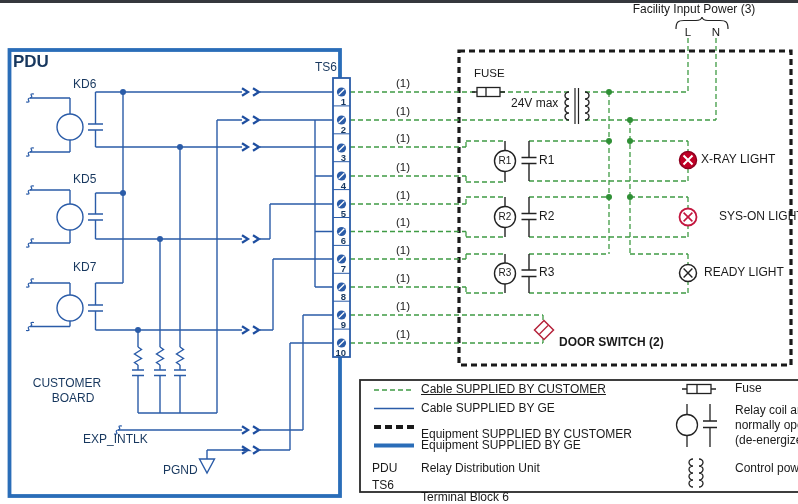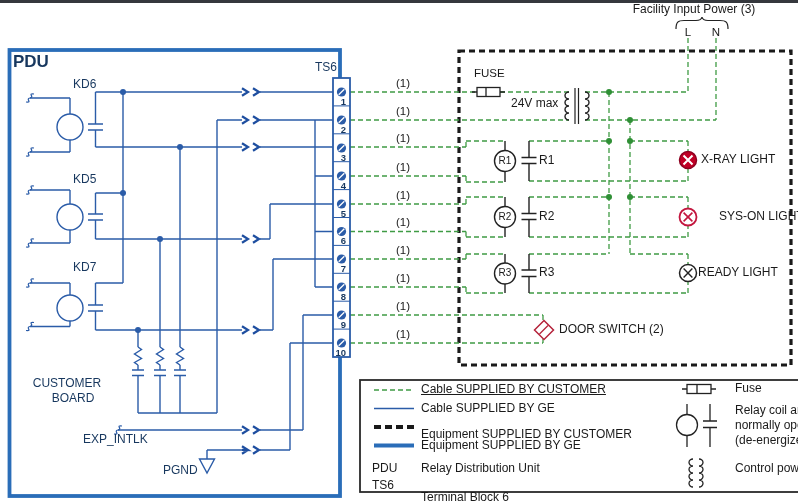--- a/index.html
+++ b/index.html
@@ -270,23 +270,23 @@
 <div class="t coil ctr" style="left:493px;top:155px;width:24px;">R1</div>
 <div class="t coil ctr" style="left:493px;top:211px;width:24px;">R2</div>
 <div class="t coil ctr" style="left:493px;top:267px;width:24px;">R3</div>
 
 <div class="t" style="left:539px;top:154px;">R1</div>
 <div class="t" style="left:539px;top:210px;">R2</div>
 <div class="t" style="left:539px;top:266px;">R3</div>
 
 <div class="t" style="left:701px;top:153px;">X-RAY LIGHT</div>
 <div class="t" style="left:699px;top:210px;margin-left:20px;">SYS-ON LIGHT</div>
-<div class="t" style="left:698px;top:266px;">READY LIGHT</div>
-
-<div class="t" style="left:559px;top:323px;">DOOR SWITCH (2)</div>
+<div class="t" style="left:698px;top:266px;padding-left:6px;">READY LIGHT</div>
+
+<div class="t" style="left:559px;top:336px;font-weight:bold;">DOOR SWITCH (2)</div>
 
 <div class="t" style="left:421px;top:383px;text-decoration:underline;">Cable SUPPLIED BY CUSTOMER</div>
 <div class="t" style="left:421px;top:401.5px;">Cable SUPPLIED BY GE</div>
 <div class="t" style="left:421px;top:428px;">Equipment SUPPLIED BY CUSTOMER</div>
 <div class="t" style="left:421px;top:438.5px;">Equipment SUPPLIED BY GE</div>
 
 <div class="t" style="left:372px;top:462px;">PDU</div>
 <div class="t" style="left:421px;top:462px;">Relay Distribution Unit</div>
 <div class="t" style="left:372px;top:478.5px;">TS6</div>
 <div class="t" style="left:421px;top:478.5px;margin-top:12px;">Terminal Block 6</div>

